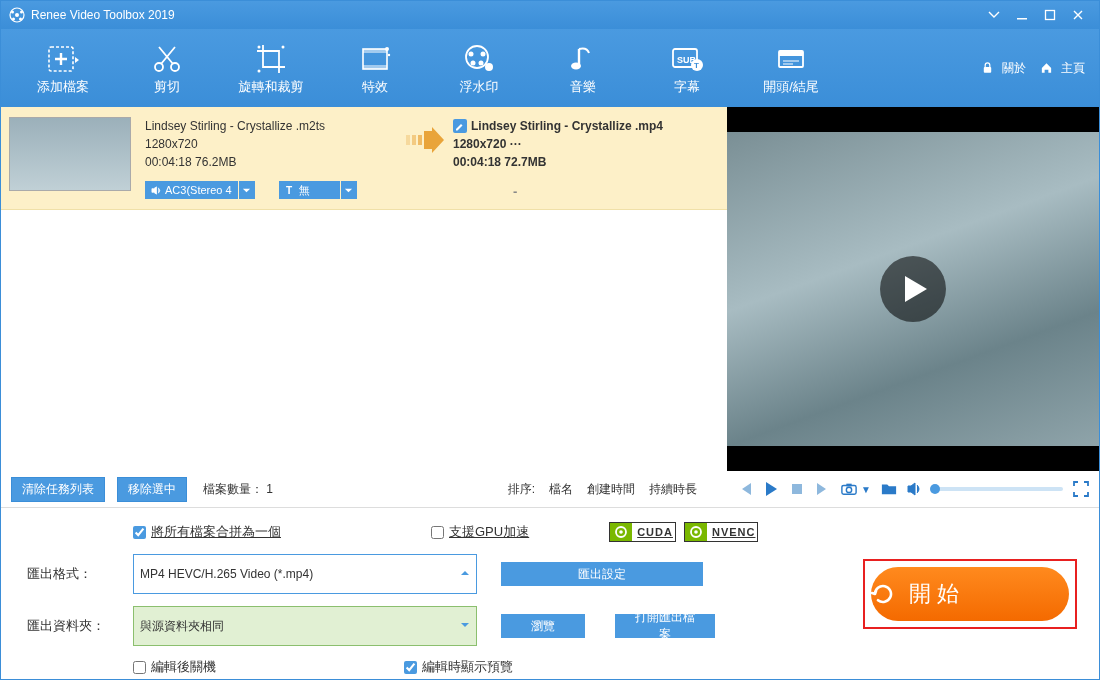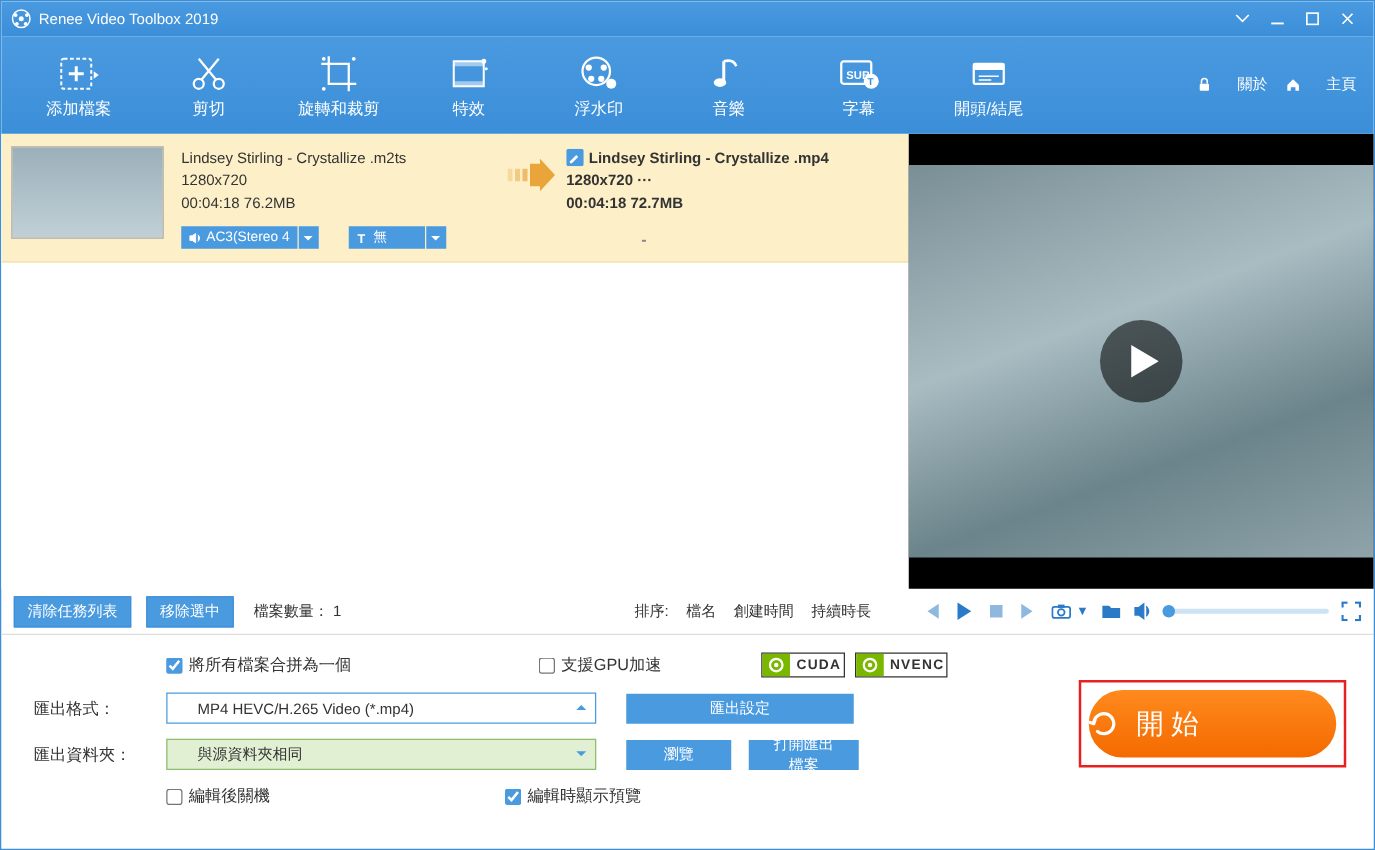--- a/index.html
+++ b/index.html
@@ -11,21 +11,21 @@
 .titlebar .title { flex: 1; }
 .titlebar .winbtn { width: 26px; height: 20px; display: inline-flex; align-items: center; justify-content: center; cursor: pointer; margin-left: 2px; }
 .titlebar .winbtn svg { width: 12px; height: 12px; }
 
 
 .toolbar { height: 78px; background: linear-gradient(#4a9ae0,#3b8ed8); display: flex; align-items: center; padding: 0 10px; color: #fff; position: relative; }
 .toolbtn { width: 104px; text-align: center; cursor: pointer; font-size: 13px; }
 .toolbtn .ticon { height: 38px; display: flex; align-items: center; justify-content: center; }
 .toolbtn .ticon svg { width: 36px; height: 36px; }
 .toolbar .right { position: absolute; right: 14px; top: 50%; transform: translateY(-50%); display: flex; gap: 14px; font-size: 12px; align-items: center; }
-.toolbar .right span { display: inline-flex; align-items: center; gap: 20px; cursor: pointer; }
+.toolbar .right span { display: inline-flex; align-items: center; gap: 8px; cursor: pointer; }
 
 
 .main { display: flex; height: 364px; }
 .filelist { flex: 1; background: #fff; overflow: hidden; }
 .filerow { display: flex; padding: 10px 8px 8px 8px; background: #fdf0c8; border-bottom: 1px solid #f0e0a8; }
 .thumb { width: 122px; height: 74px; background: linear-gradient(#9bb0ba,#c0d0d6); border: 1px solid #aaa; }
 .fileinfo { margin-left: 14px; width: 260px; font-size: 12px; color: #333; line-height: 18px; }
 .arrow { width: 40px; display: flex; align-items: flex-start; justify-content: center; padding-top: 10px; }
 .arrow svg { width: 38px; height: 26px; }
 .outinfo { margin-left: 8px; flex: 1; font-size: 12px; color: #333; line-height: 18px; font-weight: bold; }
@@ -59,21 +59,21 @@
 
 .lower { display: flex; }
 .leftlower { flex: 1; }
 
 
 .bottom { padding: 14px 22px 4px 26px; font-size: 13px; color: #333; position: relative; border-top: 1px solid #ddd; }
 .row { display: flex; align-items: center; margin-bottom: 12px; gap: 10px; }
 .chk { display: inline-flex; align-items: center; gap: 5px; }
 .chk input { accent-color: #4a9ae0; }
 .lbl { width: 96px; display: inline-block; }
-.combo { flex: 0 0 344px; height: 25px; border: 1px solid #4a9ae0; display: flex; align-items: center; padding: 0 24px; font-size: 12px; background: #fff; position: relative; cursor: pointer; }
+.combo { flex: 0 0 344px; height: 40px; border: 1px solid #4a9ae0; display: flex; align-items: center; padding: 0 6px; font-size: 12px; background: #fff; position: relative; cursor: pointer; }
 .combo .ar { position: absolute; right: 6px; top: 50%; transform: translateY(-50%); }
 .combo.green { border-color: #8bbf6e; background: #e1f0d3; flex: 0 0 344px; }
 .btn2 { background: #4a9ae0; color: #fff; height: 24px; padding: 0 20px; font-size: 12px; border: none; display: inline-flex; align-items: center; justify-content: center; cursor: pointer; }
 .badge { height: 20px; border: 1px solid #333; display: inline-flex; align-items: center; font-size: 11px; font-weight: bold; letter-spacing: 1px; padding-right: 2px; }
 .badge .g { width: 22px; height: 100%; background: #7ab800; display: inline-flex; align-items: center; justify-content: center; margin-right: 5px; }
 .badge .g svg { width: 14px; height: 14px; }
 
 
 .startwrap { position: absolute; right: 22px; top: 50%; transform: translateY(-50%); border: 2px solid #e82020; padding: 6px; }
 .startbtn { width: 198px; height: 54px; border-radius: 28px; background: linear-gradient(#ff8a1e,#f46a00); color: #fff; font-size: 22px; display: flex; align-items: center; justify-content: flex-start; gap: 14px; cursor: pointer; letter-spacing: 6px; }
@@ -350,21 +350,21 @@
       </div>
     <span class="pc">
         <svg viewBox="0 0 16 16">
           <path d="M1 5 v-4 h4 M15 5 v-4 h-4 M1 11 v4 h4 M15 11 v4 h-4" stroke="#2a7ac8" stroke-width="1.8" fill="none"></path>
         </svg>
       </span>
   </div>
 </div>
 
 <div class="bottom">
-  <div class="row" style="padding-left:106px; gap:40px;">
+  <div class="row" style="padding-left:106px; gap:40px;text-decoration:underline;">
     <label class="chk">
         <input type="checkbox" checked="" style="">
         <span>將所有檔案合拼為一個</span>
       </label>
     <label class="chk" style="margin-left:110px">
         <input type="checkbox" style="">
         <span>支援GPU加速</span>
       </label>
     <span style="margin-left:40px; display:flex; gap:8px;">
       <span class="badge">
@@ -388,32 +388,32 @@
     </span>
   </div>
   <div class="row">
     <span class="lbl">匯出格式：</span>
     <div class="combo">
         <span>MP4 HEVC/H.265 Video (*.mp4)</span>
         <span class="ar"><svg width="10" height="10" viewBox="0 0 10 10">
             <path d="M1 7 L5 3 L9 7" fill="#4a9ae0"></path>
           </svg></span>
       </div>
-    <button class="btn2" style="width:182px;margin-left:14px">匯出設定</button>
+    <button class="btn2" style="width:202px;margin-left:14px">匯出設定</button>
   </div>
   <div class="row">
     <span class="lbl">匯出資料夾：</span>
     <div class="combo green">
         <span>與源資料夾相同</span>
         <span class="ar"><svg width="10" height="10" viewBox="0 0 10 10">
             <path d="M1 3 L5 7 L9 3" fill="#4a9ae0"></path>
           </svg></span>
       </div>
     <button class="btn2" style="width:84px;margin-left:14px">瀏覽</button>
-    <button class="btn2" style="width:88px;margin-left:4px">打開匯出檔案</button>
+    <button class="btn2" style="width:100px;margin-left:20px">打開匯出檔案</button>
   </div>
   <div class="row" style="padding-left:106px; gap:40px; margin-bottom:0">
     <label class="chk">
         <input type="checkbox" style="">
         <span>編輯後關機</span>
       </label>
     <label class="chk" style="margin-left:148px">
         <input type="checkbox" checked="" style="">
         <span>編輯時顯示預覽</span>
       </label>

